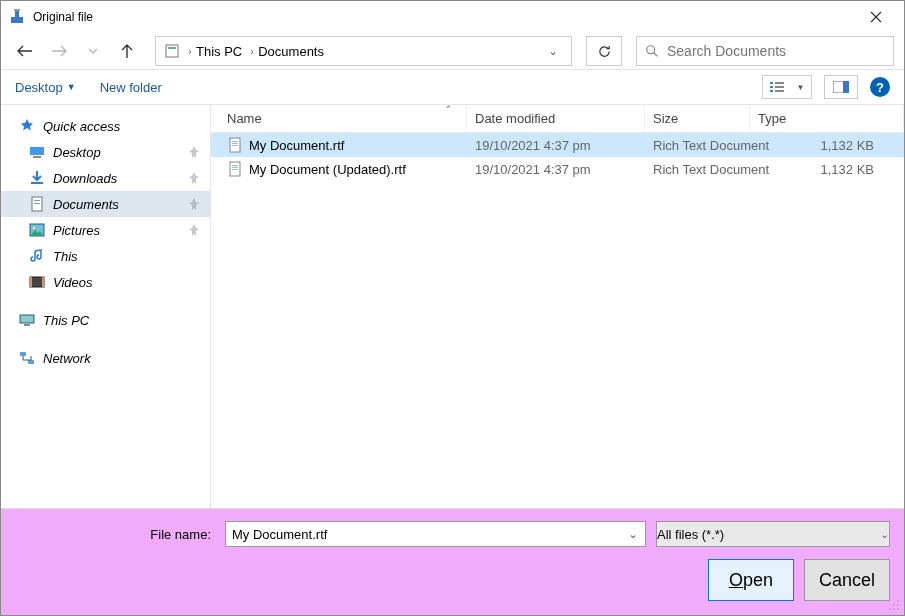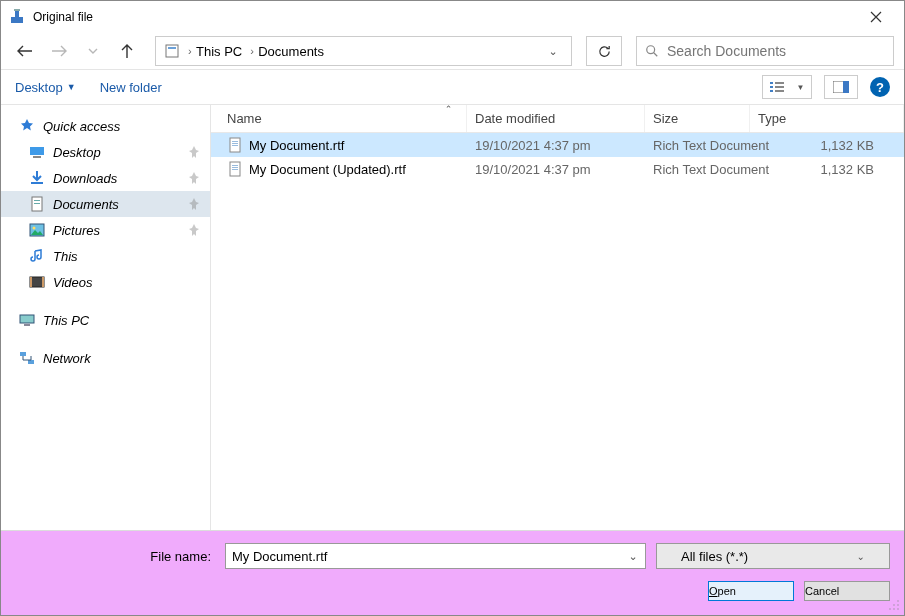--- a/index.html
+++ b/index.html
@@ -47,23 +47,23 @@
   .cell.name { width:248px; display:flex; align-items:center; gap:6px; }
   .cell.mod { width:178px; color:#666; }
   .cell.type { width:154px; color:#666; }
   .cell.size { flex:1; color:#666; text-align:right; padding-right:30px; }
   .footer { background:#f0abfc; border-top:1px solid #dcdcdc; padding:12px 14px 14px; display:flex; flex-direction:column; gap:12px; position:relative; }
   .fn-row { display:flex; align-items:center; gap:10px; }
   .fn-label { width:200px; text-align:right; font-size:13px; padding-right:4px; }
   .fn-field { flex:1; height:26px; border:1px solid #999; background:#fff; display:flex; align-items:center; position:relative; }
   .fn-field input { border:none; outline:none; font-size:13px; flex:1; padding:0 6px; }
   .fn-field .dd { width:24px; text-align:center; cursor:pointer; color:#555; font-size:11px; }
-  .filter { width:234px; height:26px; border:1px solid #999; background:#e9e9e9; display:flex; align-items:center; padding:0 24px; font-size:13px; cursor:pointer; }
+  .filter { width:234px; height:26px; border:1px solid #999; background:#e9e9e9; display:flex; align-items:center; padding:0 0; font-size:13px; cursor:pointer; }
   .btnrow { display:flex; justify-content:flex-end; gap:10px; }
-  .btn { width:86px; height:20px; border:1px solid #999; background:#e1e1e1; font-size:11px; cursor:pointer; display:flex; align-items:center; }
+  .btn { width:86px; height:42px; border:1px solid #999; background:#e1e1e1; font-size:18px; cursor:pointer; display:flex; align-items:center; justify-content:center; }
   .btn.primary { border:1.5px solid #0078d7; background:#e5f1fb; }
   .btn .ul { text-decoration:underline; }
   .resize { position:absolute; right:4px; bottom:4px; opacity:.4; }
   .sort-ind { position:absolute; left:50%; top:-1px; transform:translateX(-50%); font-size:9px; color:#555; }
 </style>
 </head>
 <body>
 
 <div class="window">
 

